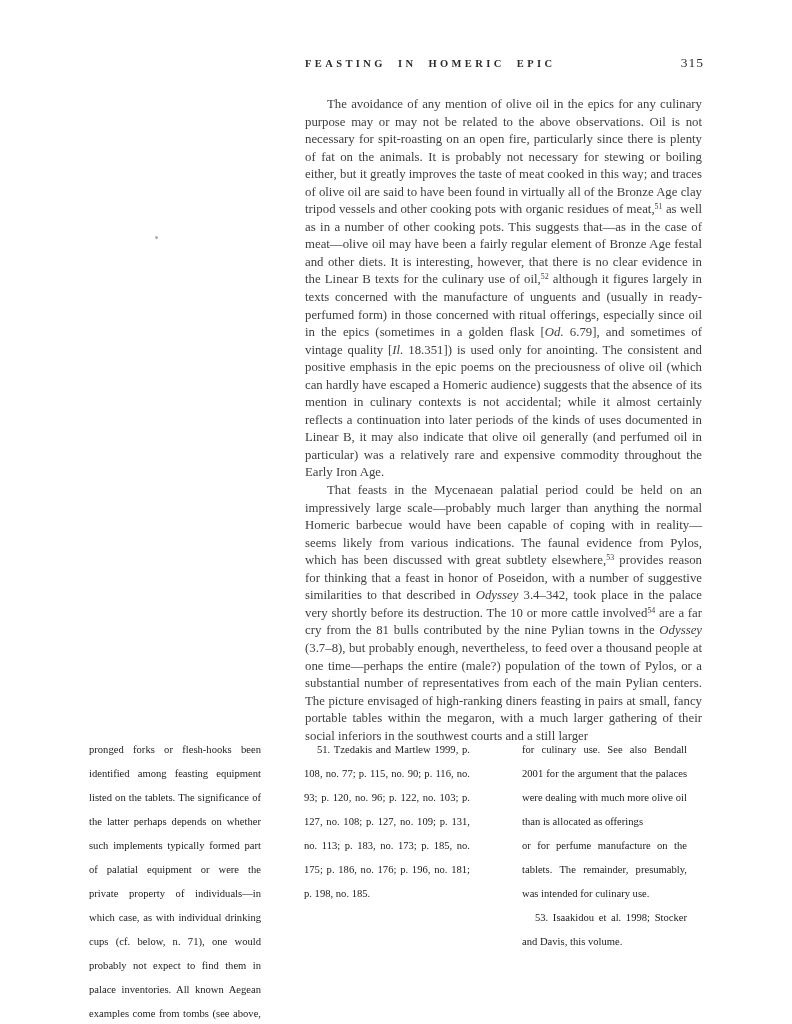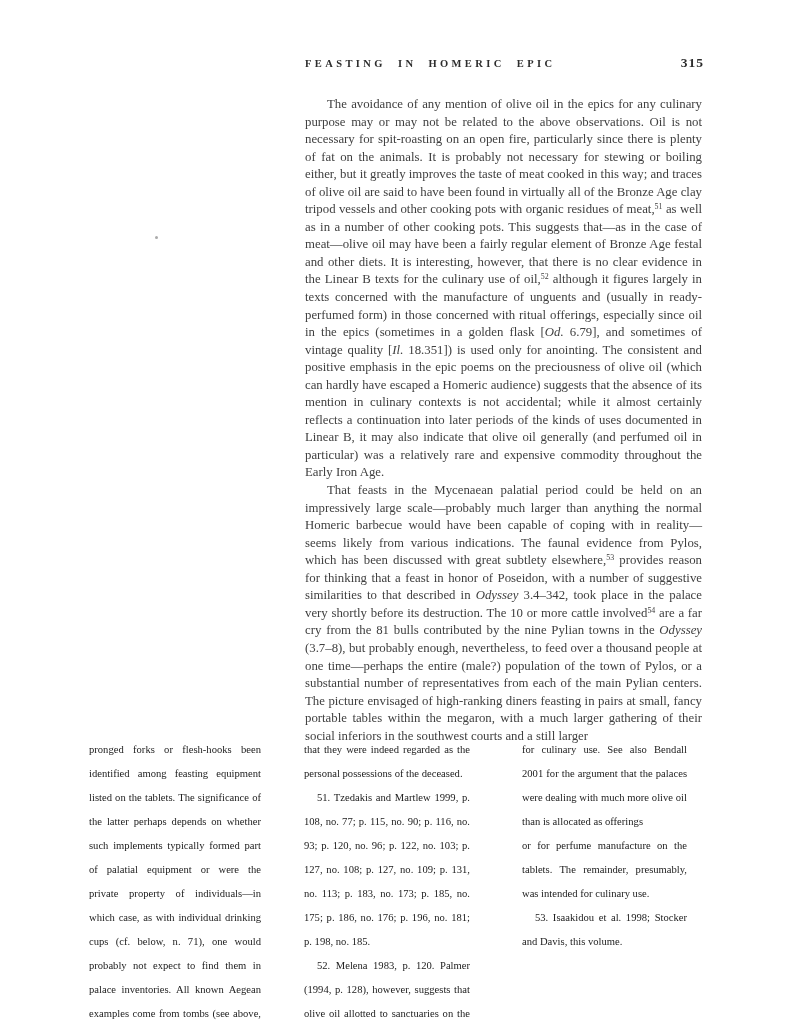--- a/index.html
+++ b/index.html
@@ -29,21 +29,20 @@
     font-size: 10.5px;
     font-weight: bold;
     letter-spacing: 3.4px;
     word-spacing: 6px;
     color: #2d2d2d;
   }
   .page-number {
     font-size: 13.5px;
     color: #2d2d2d;
     letter-spacing: 1px;
-    font-weight: bold;
   }
   .body-text {
     position: absolute;
     left: 305px;
     top: 96px;
     width: 397px;
     font-size: 12.8px;
     line-height: 17.55px;
     text-align: justify;
     color: #404040;
@@ -93,23 +92,21 @@
   <main class="body-text">
       <p class="indent"><span>The avoidance of any mention of olive oil in the epics for any culinary purpose may or may not be related to the above observations. Oil is not necessary for spit-roasting on an open fire, particularly since there is plenty of fat on the animals. It is probably not necessary for stewing or boiling either, but it greatly improves the taste of meat cooked in this way; and traces of olive oil are said to have been found in virtually all of the Bronze Age clay tripod vessels and other cooking pots with organic residues of meat,</span><sup>51</sup><span> as well as in a number of other cooking pots. This suggests that—as in the case of meat—olive oil may have been a fairly regular element of Bronze Age festal and other diets. It is interesting, however, that there is no clear evidence in the Linear B texts for the culinary use of oil,</span><sup>52</sup><span> although it figures largely in texts concerned with the manufacture of unguents and (usually in ready-perfumed form) in those concerned with ritual offerings, especially since oil in the epics (sometimes in a golden flask [</span><i>Od.</i><span> 6.79], and sometimes of vintage quality [</span><i>Il.</i><span> 18.351]) is used only for anointing. The consistent and positive emphasis in the epic poems on the preciousness of olive oil (which can hardly have escaped a Homeric audience) suggests that the absence of its mention in culinary contexts is not accidental; while it almost certainly reflects a continuation into later periods of the kinds of uses documented in Linear B, it may also indicate that olive oil generally (and perfumed oil in particular) was a relatively rare and expensive commodity throughout the Early Iron Age.</span></p>
       <p class="indent"><span>That feasts in the Mycenaean palatial period could be held on an impressively large scale—probably much larger than anything the normal Homeric barbecue would have been capable of coping with in reality—seems likely from various indications. The faunal evidence from Pylos, which has been discussed with great subtlety elsewhere,</span><sup>53</sup><span> provides reason for thinking that a feast in honor of Poseidon, with a number of suggestive similarities to that described in </span><i>Odyssey</i><span> 3.4–342, took place in the palace very shortly before its destruction. The 10 or more cattle involved</span><sup>54</sup><span> are a far cry from the 81 bulls contributed by the nine Pylian towns in the </span><i>Odyssey</i><span> (3.7–8), but probably enough, nevertheless, to feed over a thousand people at one time—perhaps the entire (male?) population of the town of Pylos, or a substantial number of representatives from each of the main Pylian centers. The picture envisaged of high-ranking diners feasting in pairs at small, fancy portable tables within the megaron, with a much larger gathering of their social inferiors in the southwest courts and a still larger</span></p>
     </main>
 
   <aside class="fn fn-left">
       <p><span>pronged forks or flesh-hooks been identified among feasting equipment listed on the tablets. The significance of the latter perhaps depends on whether such implements typically formed part of palatial equipment or were the private property of individuals—in which case, as with individual drinking cups (cf. below, n. 71), one would probably not expect to find them in palace inventories. All known Aegean examples come from tombs (see above, n. 16), which suggests</span></p>
     </aside>
 
   <aside class="fn fn-middle">
-      <p><span>that they were indeed regarded as the personal possessions of the deceased.</span></p>
       <p class="indent"><span>51. Tzedakis and Martlew 1999, p. 108, no. 77; p. 115, no. 90; p. 116, no. 93; p. 120, no. 96; p. 122, no. 103; p. 127, no. 108; p. 127, no. 109; p. 131, no. 113; p. 183, no. 173; p. 185, no. 175; p. 186, no. 176; p. 196, no. 181; p. 198, no. 185.</span></p>
-      <p class="indent"><span>52. Melena 1983, p. 120. Palmer (1994, p. 128), however, suggests that olive oil allotted to sanctuaries on the Fs tablets from Knossos was designed</span></p>
     </aside>
 
   <aside class="fn fn-right">
       <p><span>for culinary use. See also Bendall 2001 for the argument that the palaces were dealing with much more olive oil than is allocated as offerings</span><br><span>or for perfume manufacture on the tablets. The remainder, presumably, was intended for culinary use.</span></p>
       <p class="indent"><span>53. Isaakidou et al. 1998; Stocker and Davis, this volume.</span></p>
     </aside>
 
 </div>
 
 </body></html>

